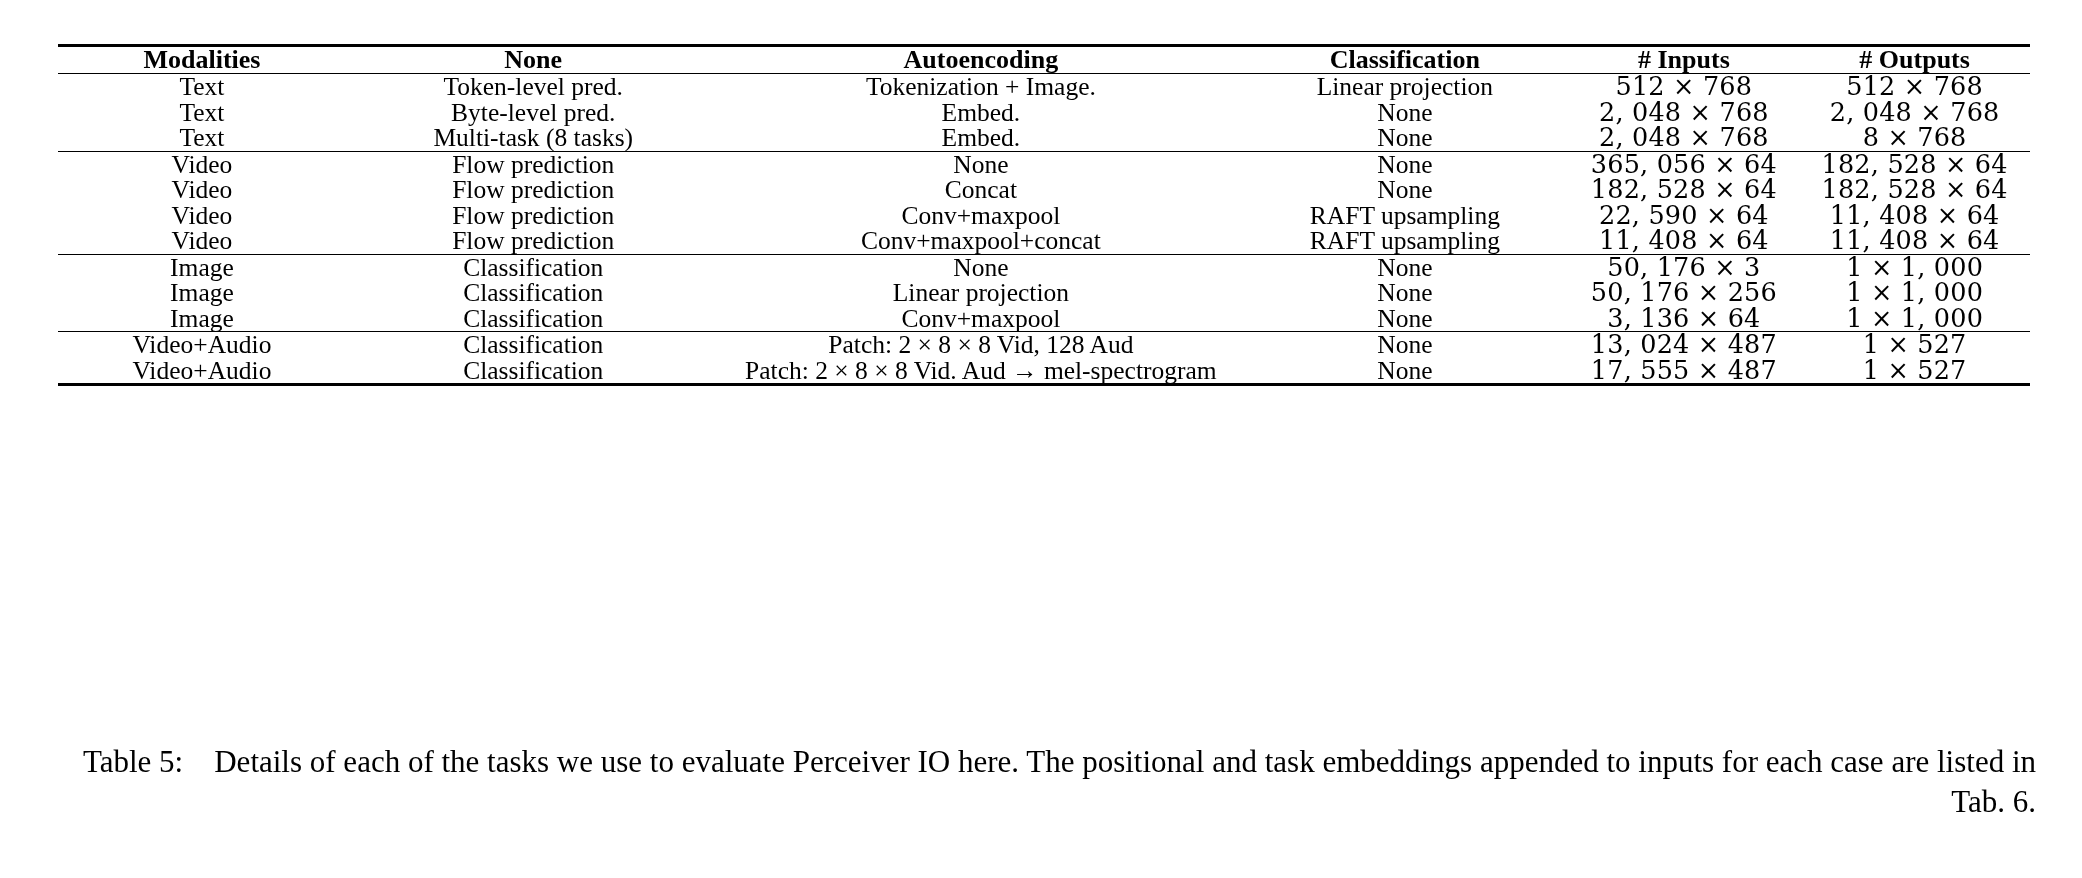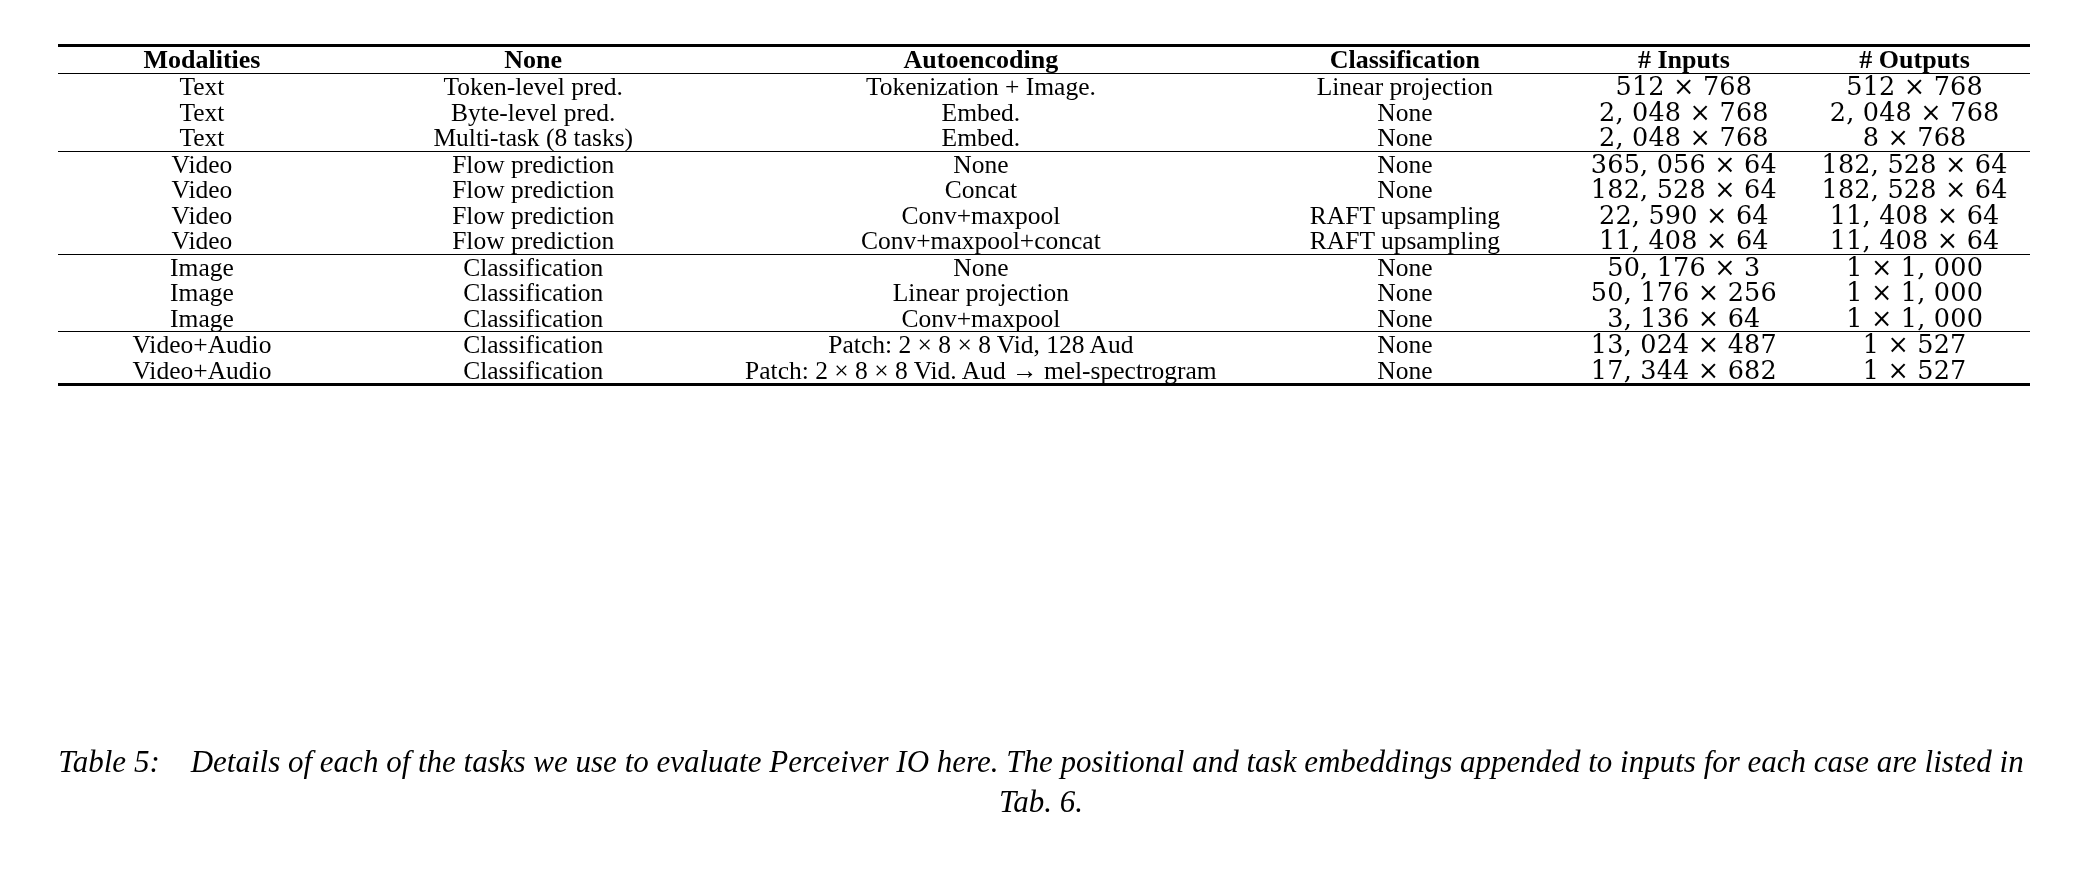--- a/index.html
+++ b/index.html
@@ -70,22 +70,21 @@
     letter-spacing: 0.2px;
   }
 
   .caption {
     position: absolute;
     left: 46px;
     top: 742px;
     width: 1990px;
     font-size: 31px;
     line-height: 1.30;
-    text-align: center;
-    font-style: italic;
+    text-align: right;
   }
   .caption .lbl { }
   .caption .txt { }
 </style>
 </head>
 <body>
 
 <div class="page">
 
   <div class="table-wrap">
@@ -195,21 +194,21 @@
             <td>Patch: 2 × 8 × 8 Vid, 128 Aud</td>
             <td>None</td>
             <td class="num">13, 024 × 487</td>
             <td class="num">1 × 527</td>
           </tr>
           <tr class="last-rule">
             <td>Video+Audio</td>
             <td>Classification</td>
             <td>Patch: 2 × 8 × 8 Vid. Aud → mel-spectrogram</td>
             <td>None</td>
-            <td class="num">17, 344 × 682</td>
+            <td class="num">17, 555 × 487</td>
             <td class="num">1 × 527</td>
           </tr>
         </tbody>
     </table>
   </div>
 
   <div class="caption">
     <span class="lbl">Table 5:</span>
     <span>&nbsp;&nbsp;</span>
     <span class="txt">Details of each of the tasks we use to evaluate Perceiver IO here. The positional and task embeddings appended to inputs for each case are listed in Tab. 6.</span>

